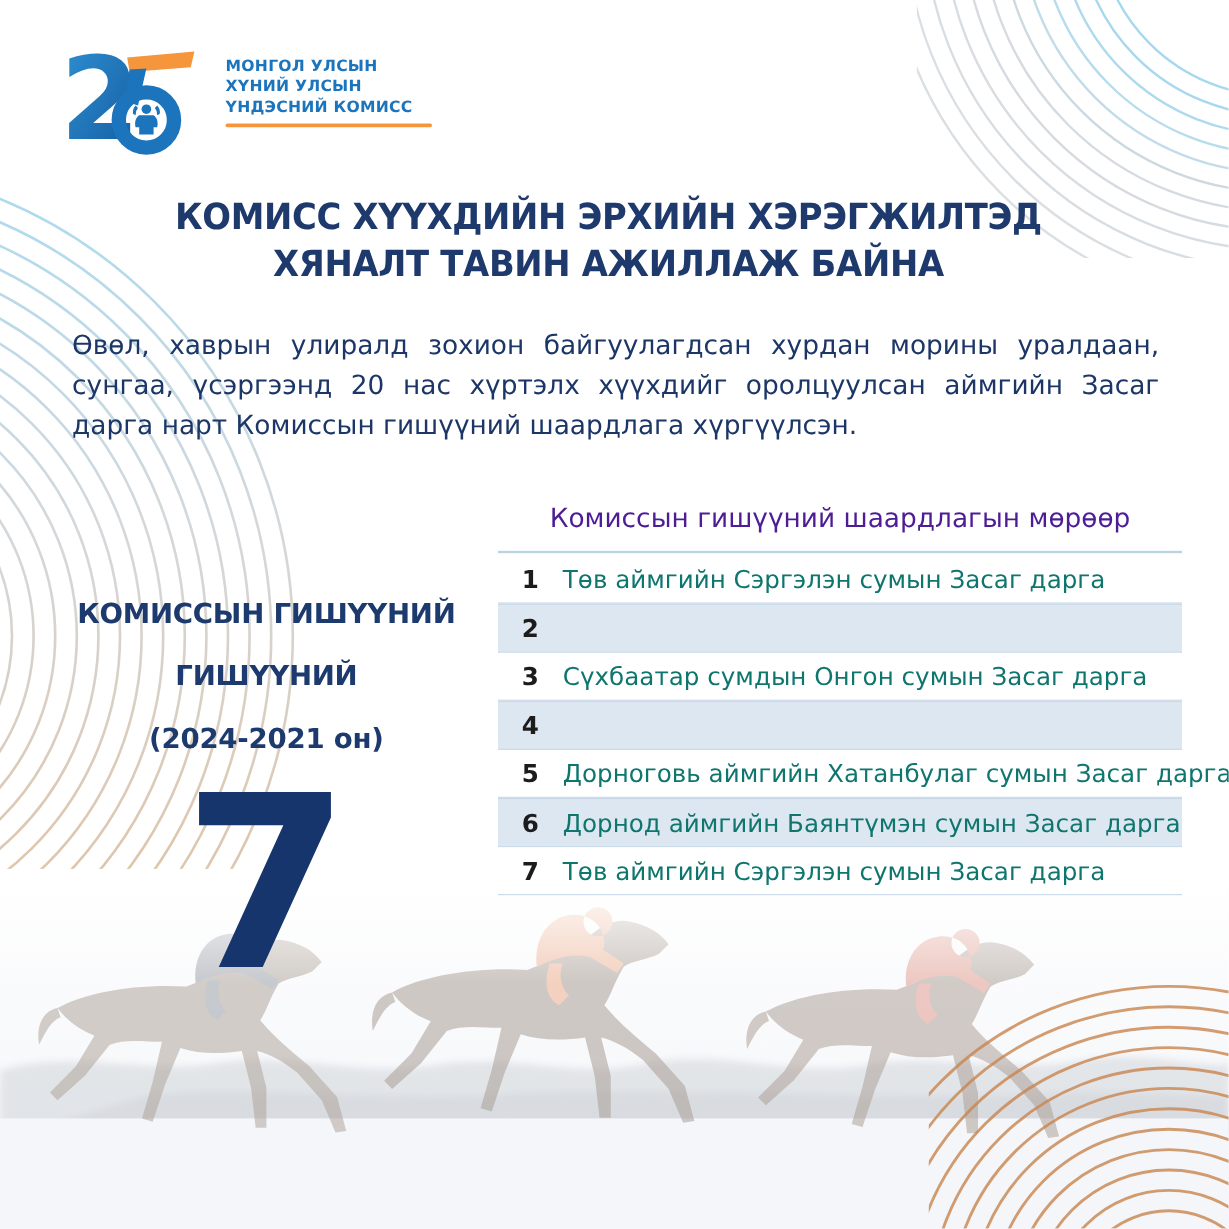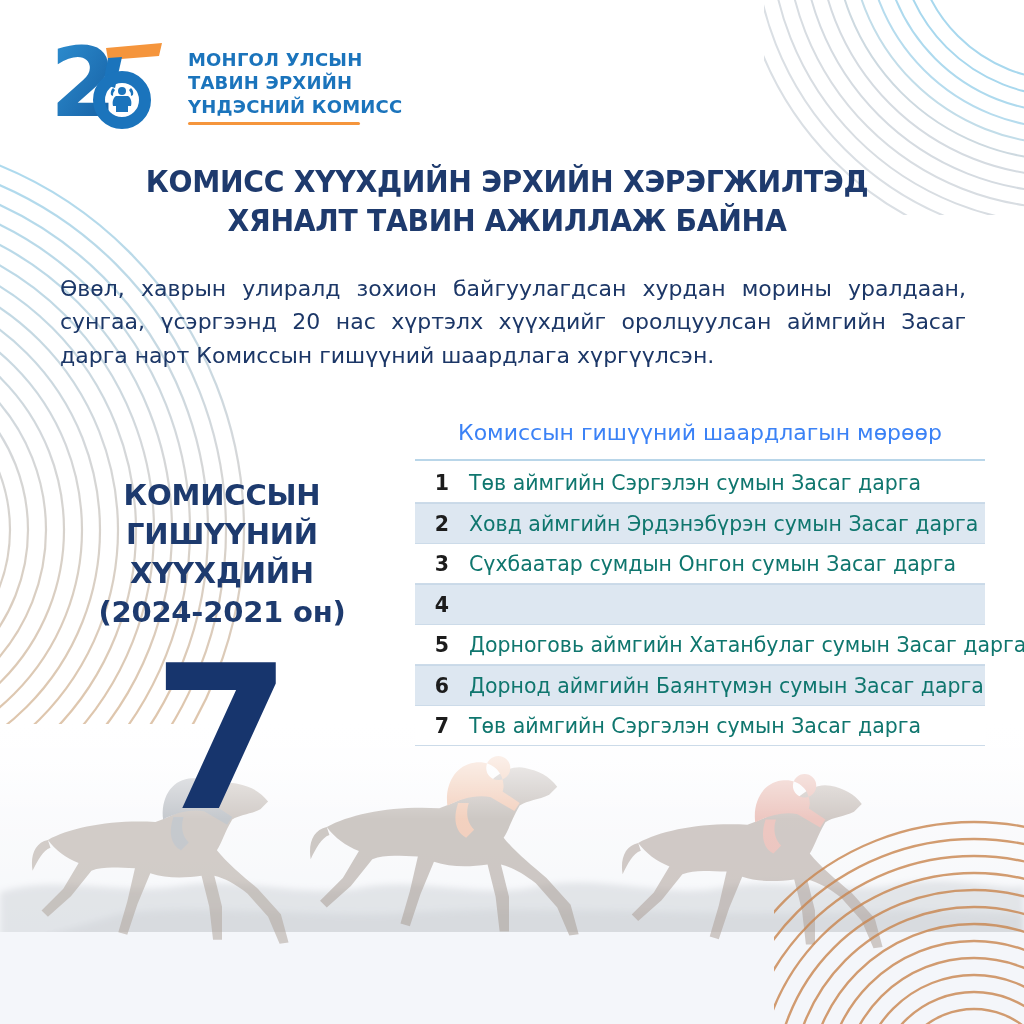--- a/index.html
+++ b/index.html
@@ -11,40 +11,40 @@
   .deco-left{left:0;top:120px;z-index:0;}
   .deco-topright{right:0;top:0;z-index:0;}
   .deco-bottomright{right:0;bottom:0;z-index:2;}
 
   
   .photo-band{position:absolute;left:0;bottom:0;width:1024px;height:300px;z-index:1;}
 
   
   .logo{position:absolute;left:56px;top:34px;display:flex;align-items:flex-start;z-index:3;}
   .logo-text{margin-left:10px;padding-top:14px;}
-  .logo-text .line{font-size:18px;font-weight:bold;color:#1b74bc;line-height:1.3;letter-spacing:.2px;}
+  .logo-text .line{font-size:13px;font-weight:bold;color:#1b74bc;line-height:1.3;letter-spacing:.2px;}
   .logo-underline{height:3px;background:#f5953c;border-radius:2px;margin-top:4px;width:172px;}
 
   
   .title{position:absolute;left:0;right:10px;top:162px;text-align:center;z-index:3;
          font-weight:bold;color:#1e3a6d;font-size:30px;line-height:1.3;
          transform:scaleX(.94);transform-origin:50% 50%;letter-spacing:-.3px;}
 
   
   .intro{position:absolute;left:60px;width:906px;top:272px;z-index:3;
          font-size:22px;color:#1c3767;line-height:1.52;text-align:justify;}
 
   
   .stat{position:absolute;left:52px;top:476px;width:340px;text-align:center;z-index:3;color:#1d3a6e;}
-  .stat .h{font-size:29px;font-weight:bold;line-height:1.35;letter-spacing:-.2px;}
+  .stat .h{font-size:23px;font-weight:bold;line-height:1.35;letter-spacing:-.2px;margin-top:21px;}
   .stat .value{font-size:200px;font-weight:bold;line-height:.92;color:#17356d;margin-top:14px;}
 
   
   .panel{position:absolute;left:415px;top:418px;width:570px;z-index:3;}
-  .panel-header{font-size:22px;color:#3b82f6;text-align:center;line-height:1.33;}
+  .panel-header{font-size:22px;color:#4c1d95;text-align:center;line-height:1.33;}
   .panel-sep{height:2px;background:#b9d6e9;margin-top:12px;}
   .rows{margin-top:2px;}
   .row{display:flex;align-items:center;height:39px;border-bottom:1px solid #ccdbe9;
        background:rgba(255,255,255,.62);}
   .row.alt{background:#dde7f1;border-top:1px solid #c9d9e8;}
   .row .num{width:54px;text-align:center;font-weight:bold;font-size:20.5px;color:#1c1c1c;flex:0 0 54px;}
   .row .txt{font-size:20.5px;color:#0f766e;white-space:nowrap;}
 </style>
 </head>
 <body>
@@ -167,53 +167,52 @@
       <circle cx="66" cy="66" r="23" fill="none" stroke="#1b74bc" stroke-width="12"></circle>
       <g fill="#1b74bc">
         <circle cx="66" cy="57" r="4"></circle>
         <path d="M60,62 c-3,2 -4,6 -3,10 l3,0 0,6 12,0 0,-6 3,0 c1,-4 0,-8 -3,-10 z"></path>
         <path d="M57,54 q-3,3 -2,7 l2,1 q0,-4 2,-6 z"></path>
         <path d="M75,54 q3,3 2,7 l-2,1 q0,-4 -2,-6 z"></path>
       </g>
     </svg>
     <div class="logo-text">
       <div class="line">МОНГОЛ УЛСЫН</div>
-      <div class="line">ТАВИН ЭРХИЙН</div>
+      <div class="line">ХҮНИЙ УЛСЫН</div>
       <div class="line">ҮНДЭСНИЙ КОМИСС</div>
       <div class="logo-underline"></div>
     </div>
   </div>
 
   <div class="title">
     <div>КОМИСС ХҮҮХДИЙН ЭРХИЙН ХЭРЭГЖИЛТЭД</div>
     <div>ХЯНАЛТ ТАВИН АЖИЛЛАЖ БАЙНА</div>
   </div>
 
   <div class="intro">Өвөл, хаврын улиралд зохион байгуулагдсан хурдан морины уралдаан, сунгаа, үсэргээнд 20 нас хүртэлх хүүхдийг оролцуулсан аймгийн Засаг дарга нарт Комиссын гишүүний шаардлага хүргүүлсэн.</div>
 
   <div class="stat">
     <div class="h">КОМИССЫН ГИШҮҮНИЙ</div>
-    <div class="h">ХҮҮХДИЙН</div>
+    <div class="h">ГИШҮҮНИЙ</div>
     <div class="h">(2024-2021 он)</div>
     <div class="value">7</div>
   </div>
 
   <div class="panel">
     <div class="panel-header">
       <div>Комиссын гишүүний шаардлагын мөрөөр</div>
     </div>
     <div class="panel-sep"></div>
     <div class="rows">
       <div class="row">
         <span class="num">1</span>
         <span class="txt">Төв аймгийн Сэргэлэн сумын Засаг дарга</span>
       </div>
       <div class="row alt">
         <span class="num">2</span>
-        <span class="txt">Ховд аймгийн Эрдэнэбүрэн сумын Засаг дарга</span>
       </div>
       <div class="row">
         <span class="num">3</span>
         <span class="txt">Сүхбаатар сумдын Онгон сумын Засаг дарга</span>
       </div>
       <div class="row alt">
         <span class="num">4</span>
       </div>
       <div class="row">
         <span class="num">5</span>

